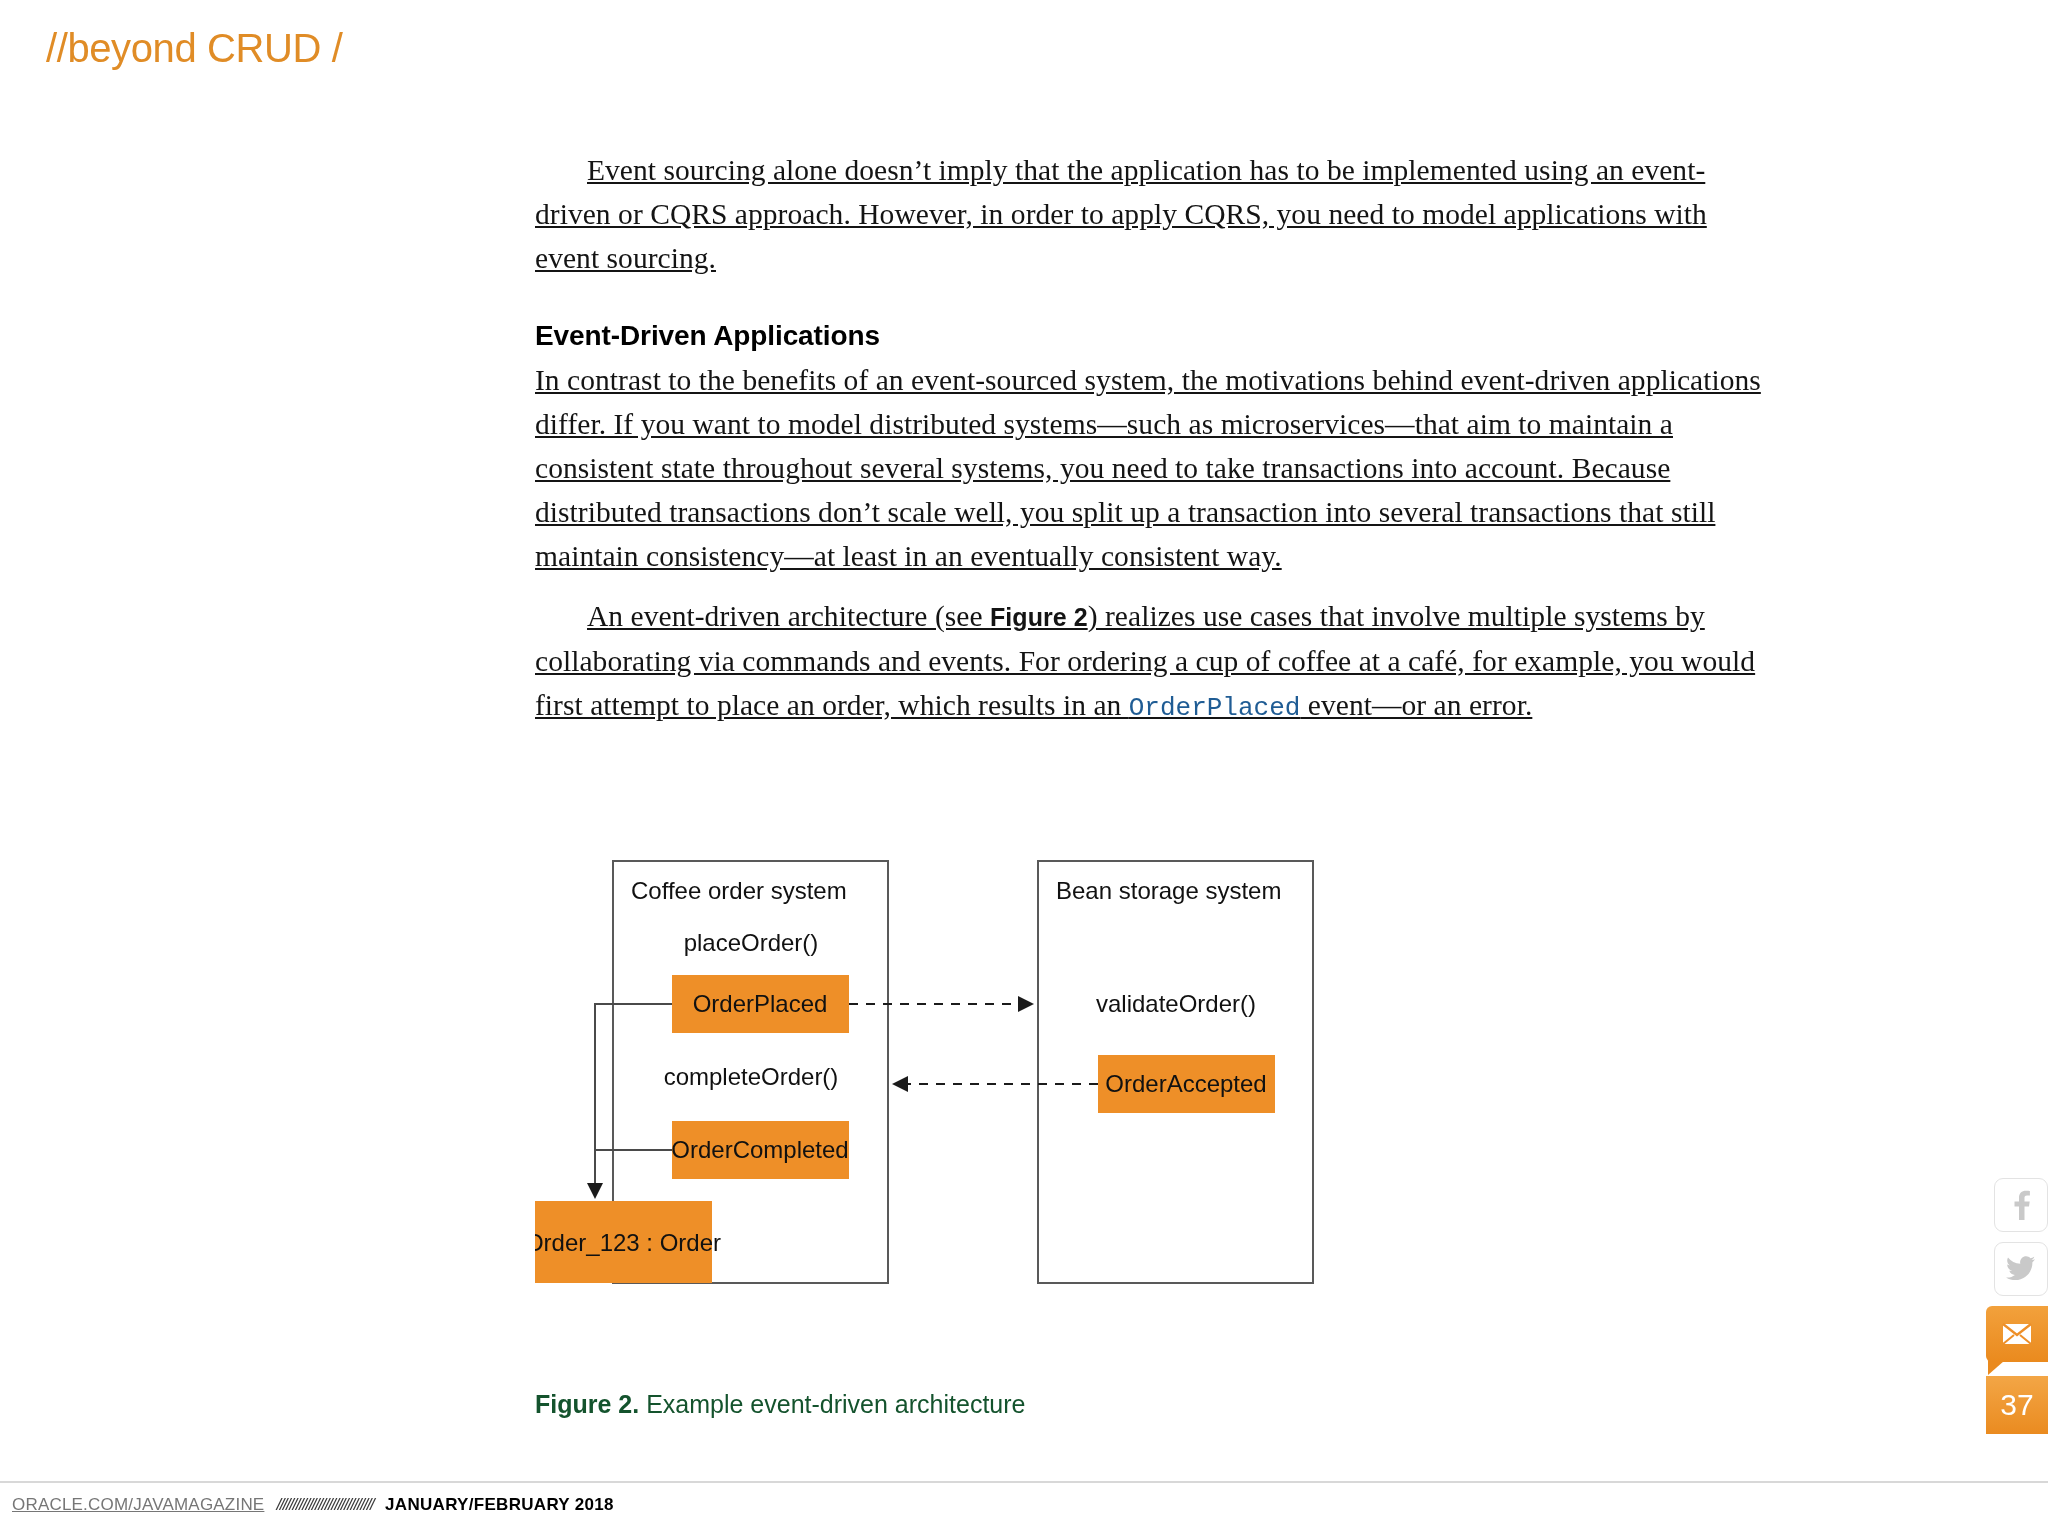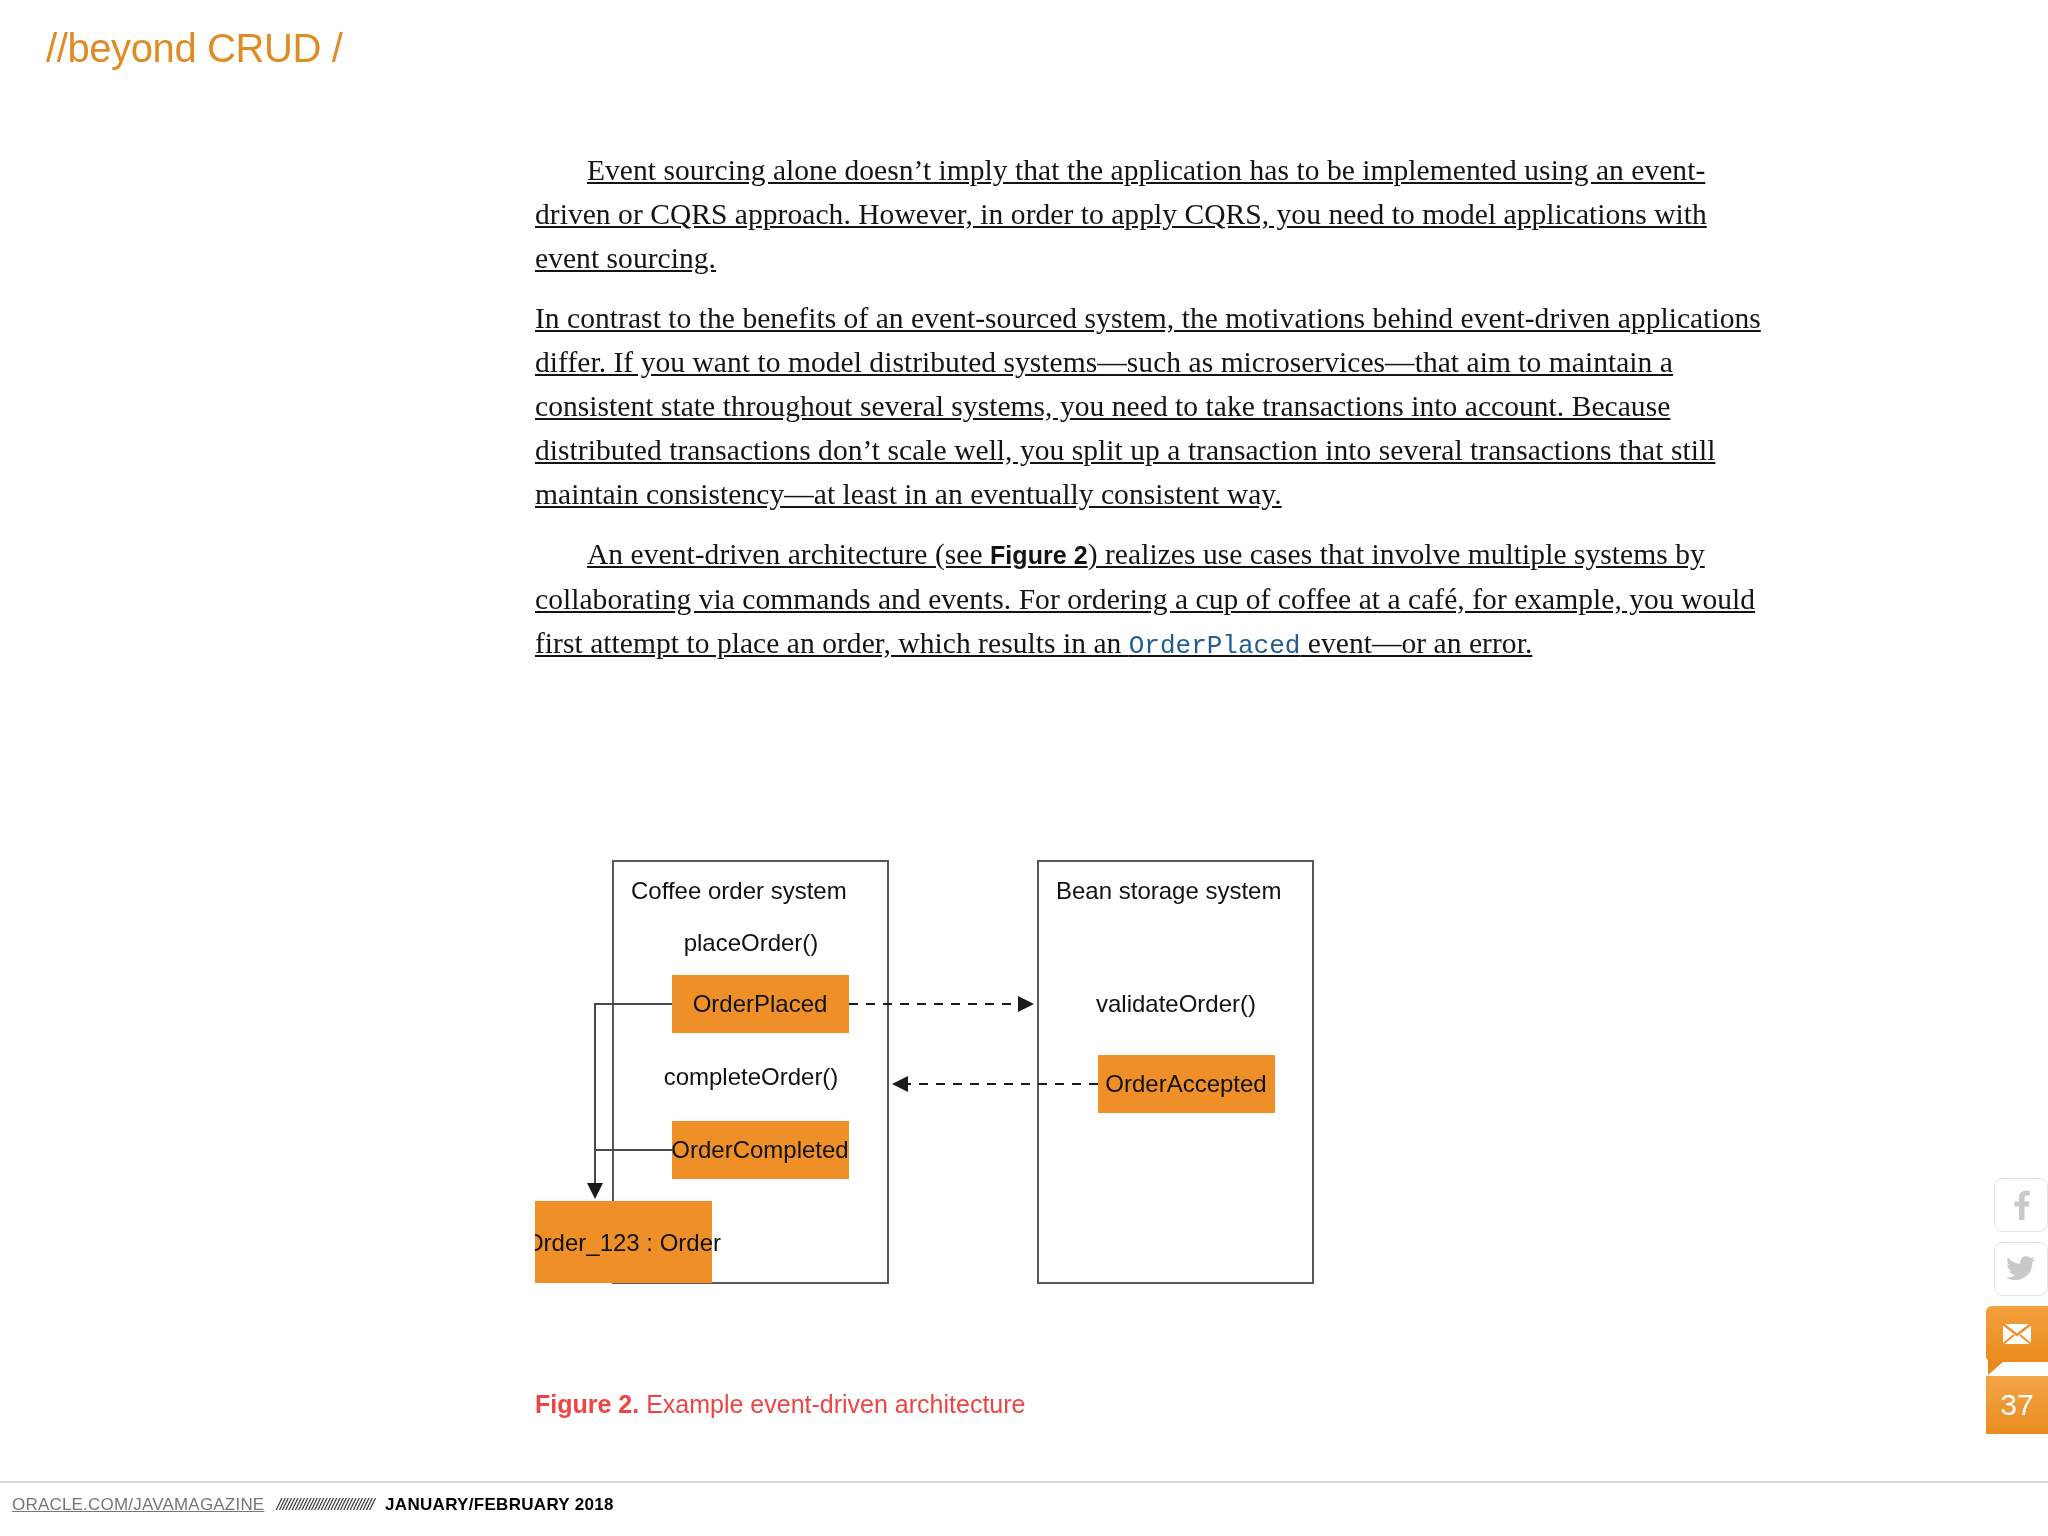--- a/index.html
+++ b/index.html
@@ -84,21 +84,21 @@
     height: 620px;
   }
   .figure-svg { display: block; }
 
   .fig-caption {
     position: absolute;
     left: 535px;
     top: 1390px;
     font-family: "Liberation Sans", sans-serif;
     font-size: 25px;
-    color: #ef4444;
+    color: #14532d;
     white-space: nowrap;
   }
   .fig-caption b { font-weight: bold; }
 
   
   .social-rail {
     position: absolute;
     right: 0;
     top: 1178px;
     width: 62px;
@@ -192,20 +192,21 @@
 <body>
 
 <div class="page-header">
   <div class="kicker">//beyond CRUD /</div>
 </div>
 
 <div class="article">
 
   <p class="para indent">Event sourcing alone doesn’t imply that the application has to be implemented using an event-driven or CQRS approach. However, in order to apply CQRS, you need to model applications with event sourcing.</p>
 
+  <h2 class="section-head">Event-Driven Applications</h2>
 
   <p class="para">In contrast to the benefits of an event-sourced system, the motivations behind event-driven applications differ. If you want to model distributed systems—such as microservices—that aim to maintain a consistent state throughout several systems, you need to take transactions into account. Because distributed transactions don’t scale well, you split up a transaction into several transactions that still maintain consistency—at least in an eventually consistent way.</p>
 
   <p class="para indent"><span>An event-driven architecture (see </span><span class="fig-ref">Figure 2</span><span>) realizes use cases that involve multiple systems by collaborating via commands and events. For ordering a cup of coffee at a café, for example, you would first attempt to place an order, which results in an </span><span class="code-inline">OrderPlaced</span><span> event—or an error.</span></p>
 
 </div>
 
 <div class="figure-wrap">
   <svg class="figure-svg" width="1260" height="620" viewBox="0 0 1260 620" xmlns="http://www.w3.org/2000/svg">
     <defs>

